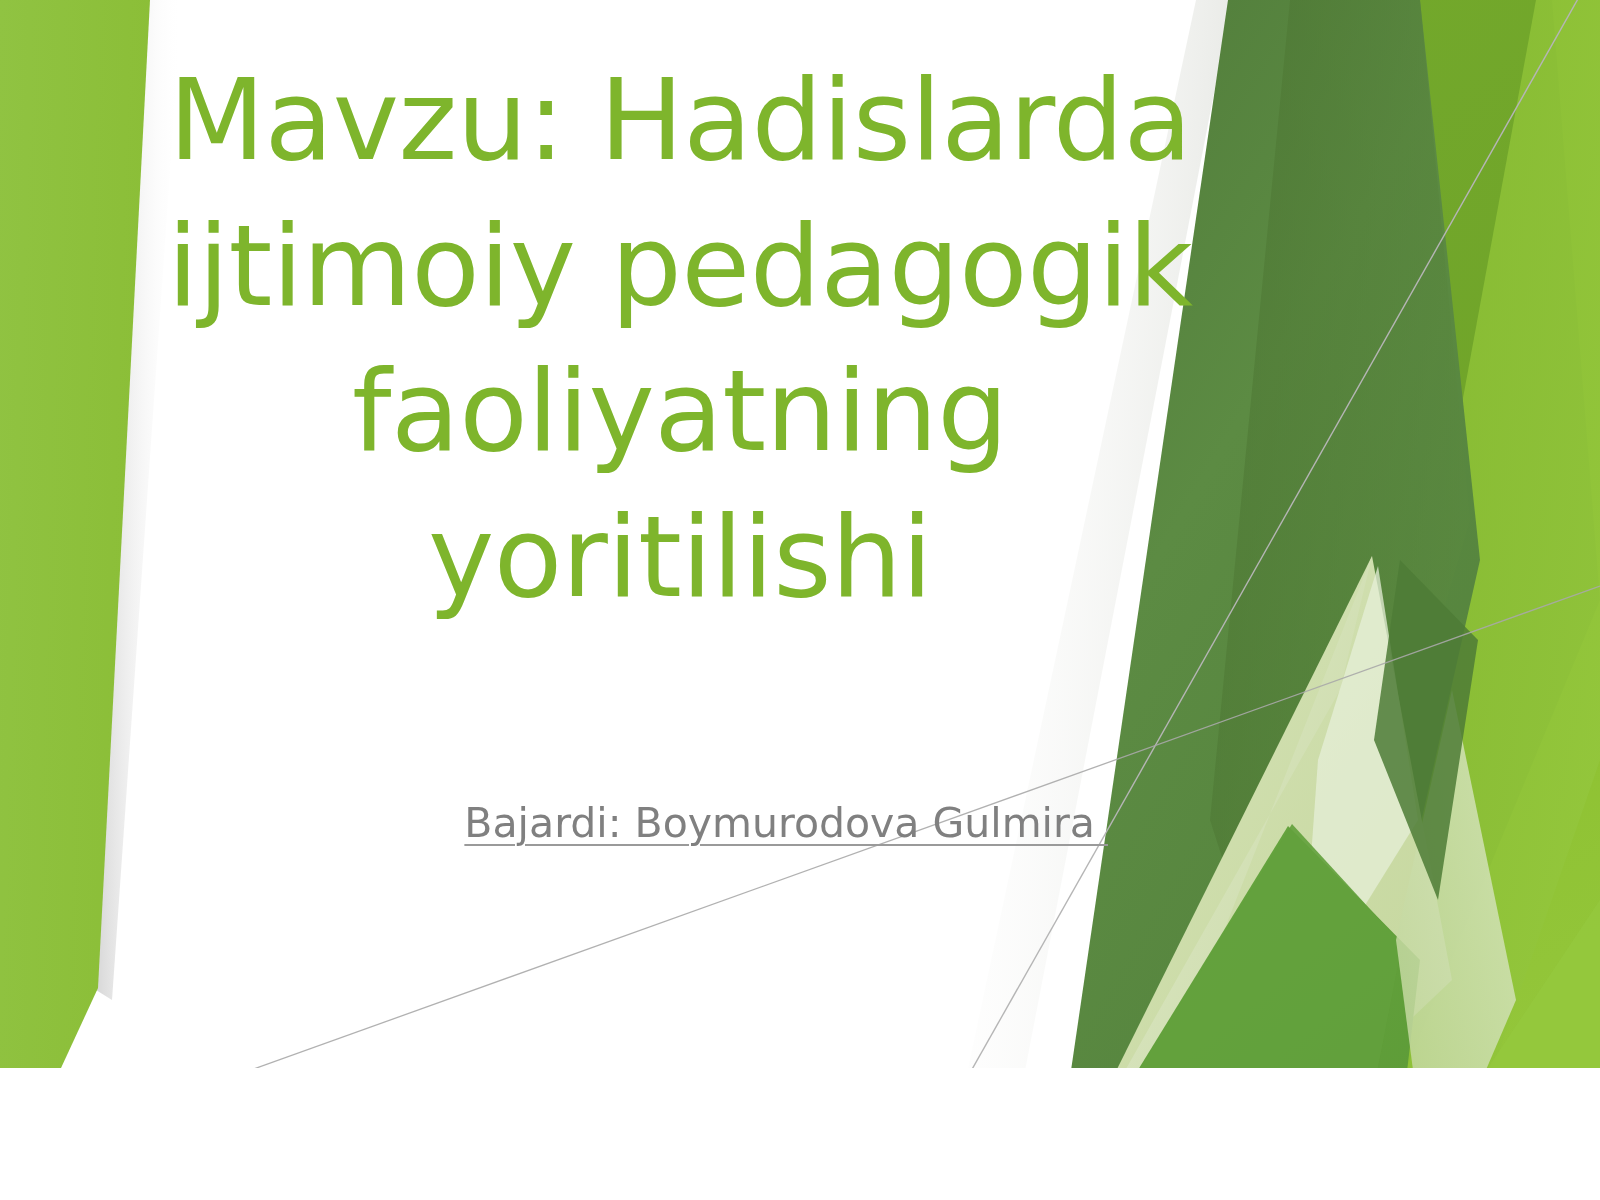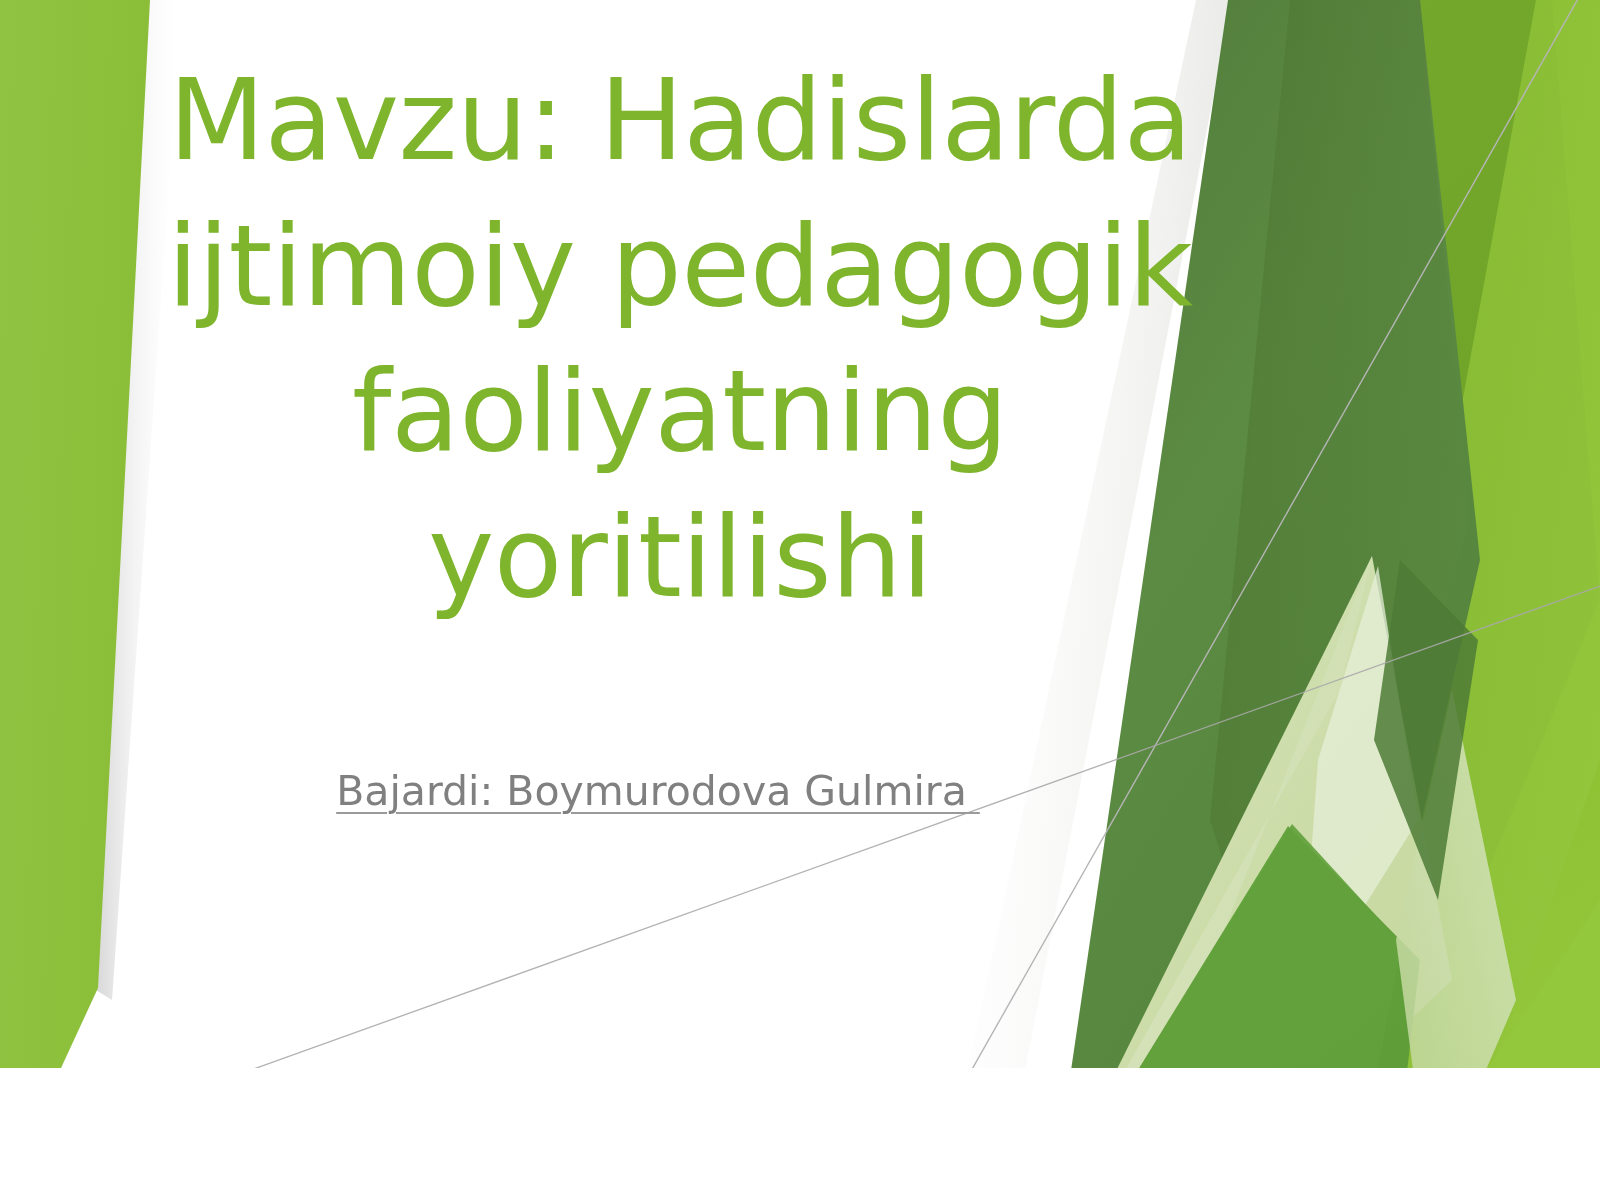--- a/index.html
+++ b/index.html
@@ -41,23 +41,23 @@
     font-weight: 400;
     font-size: 112px;
     line-height: 1.30;
     letter-spacing: -0.5px;
     color: #7EB52C;
     white-space: pre-wrap;
   }
   #subtitle-block {
     position: absolute;
     left: 208px;
-    top: 766px;
+    top: 798px;
     width: 900px;
-    text-align: center;
+    text-align: right;
   }
   #slide-subtitle {
     margin: 0;
     font-family: "DejaVu Sans", "Liberation Sans", sans-serif;
     font-weight: 400;
     font-size: 41px;
     line-height: 1.25;
     color: #808080;
     text-decoration: underline;
     text-decoration-color: #9a9a9a;

